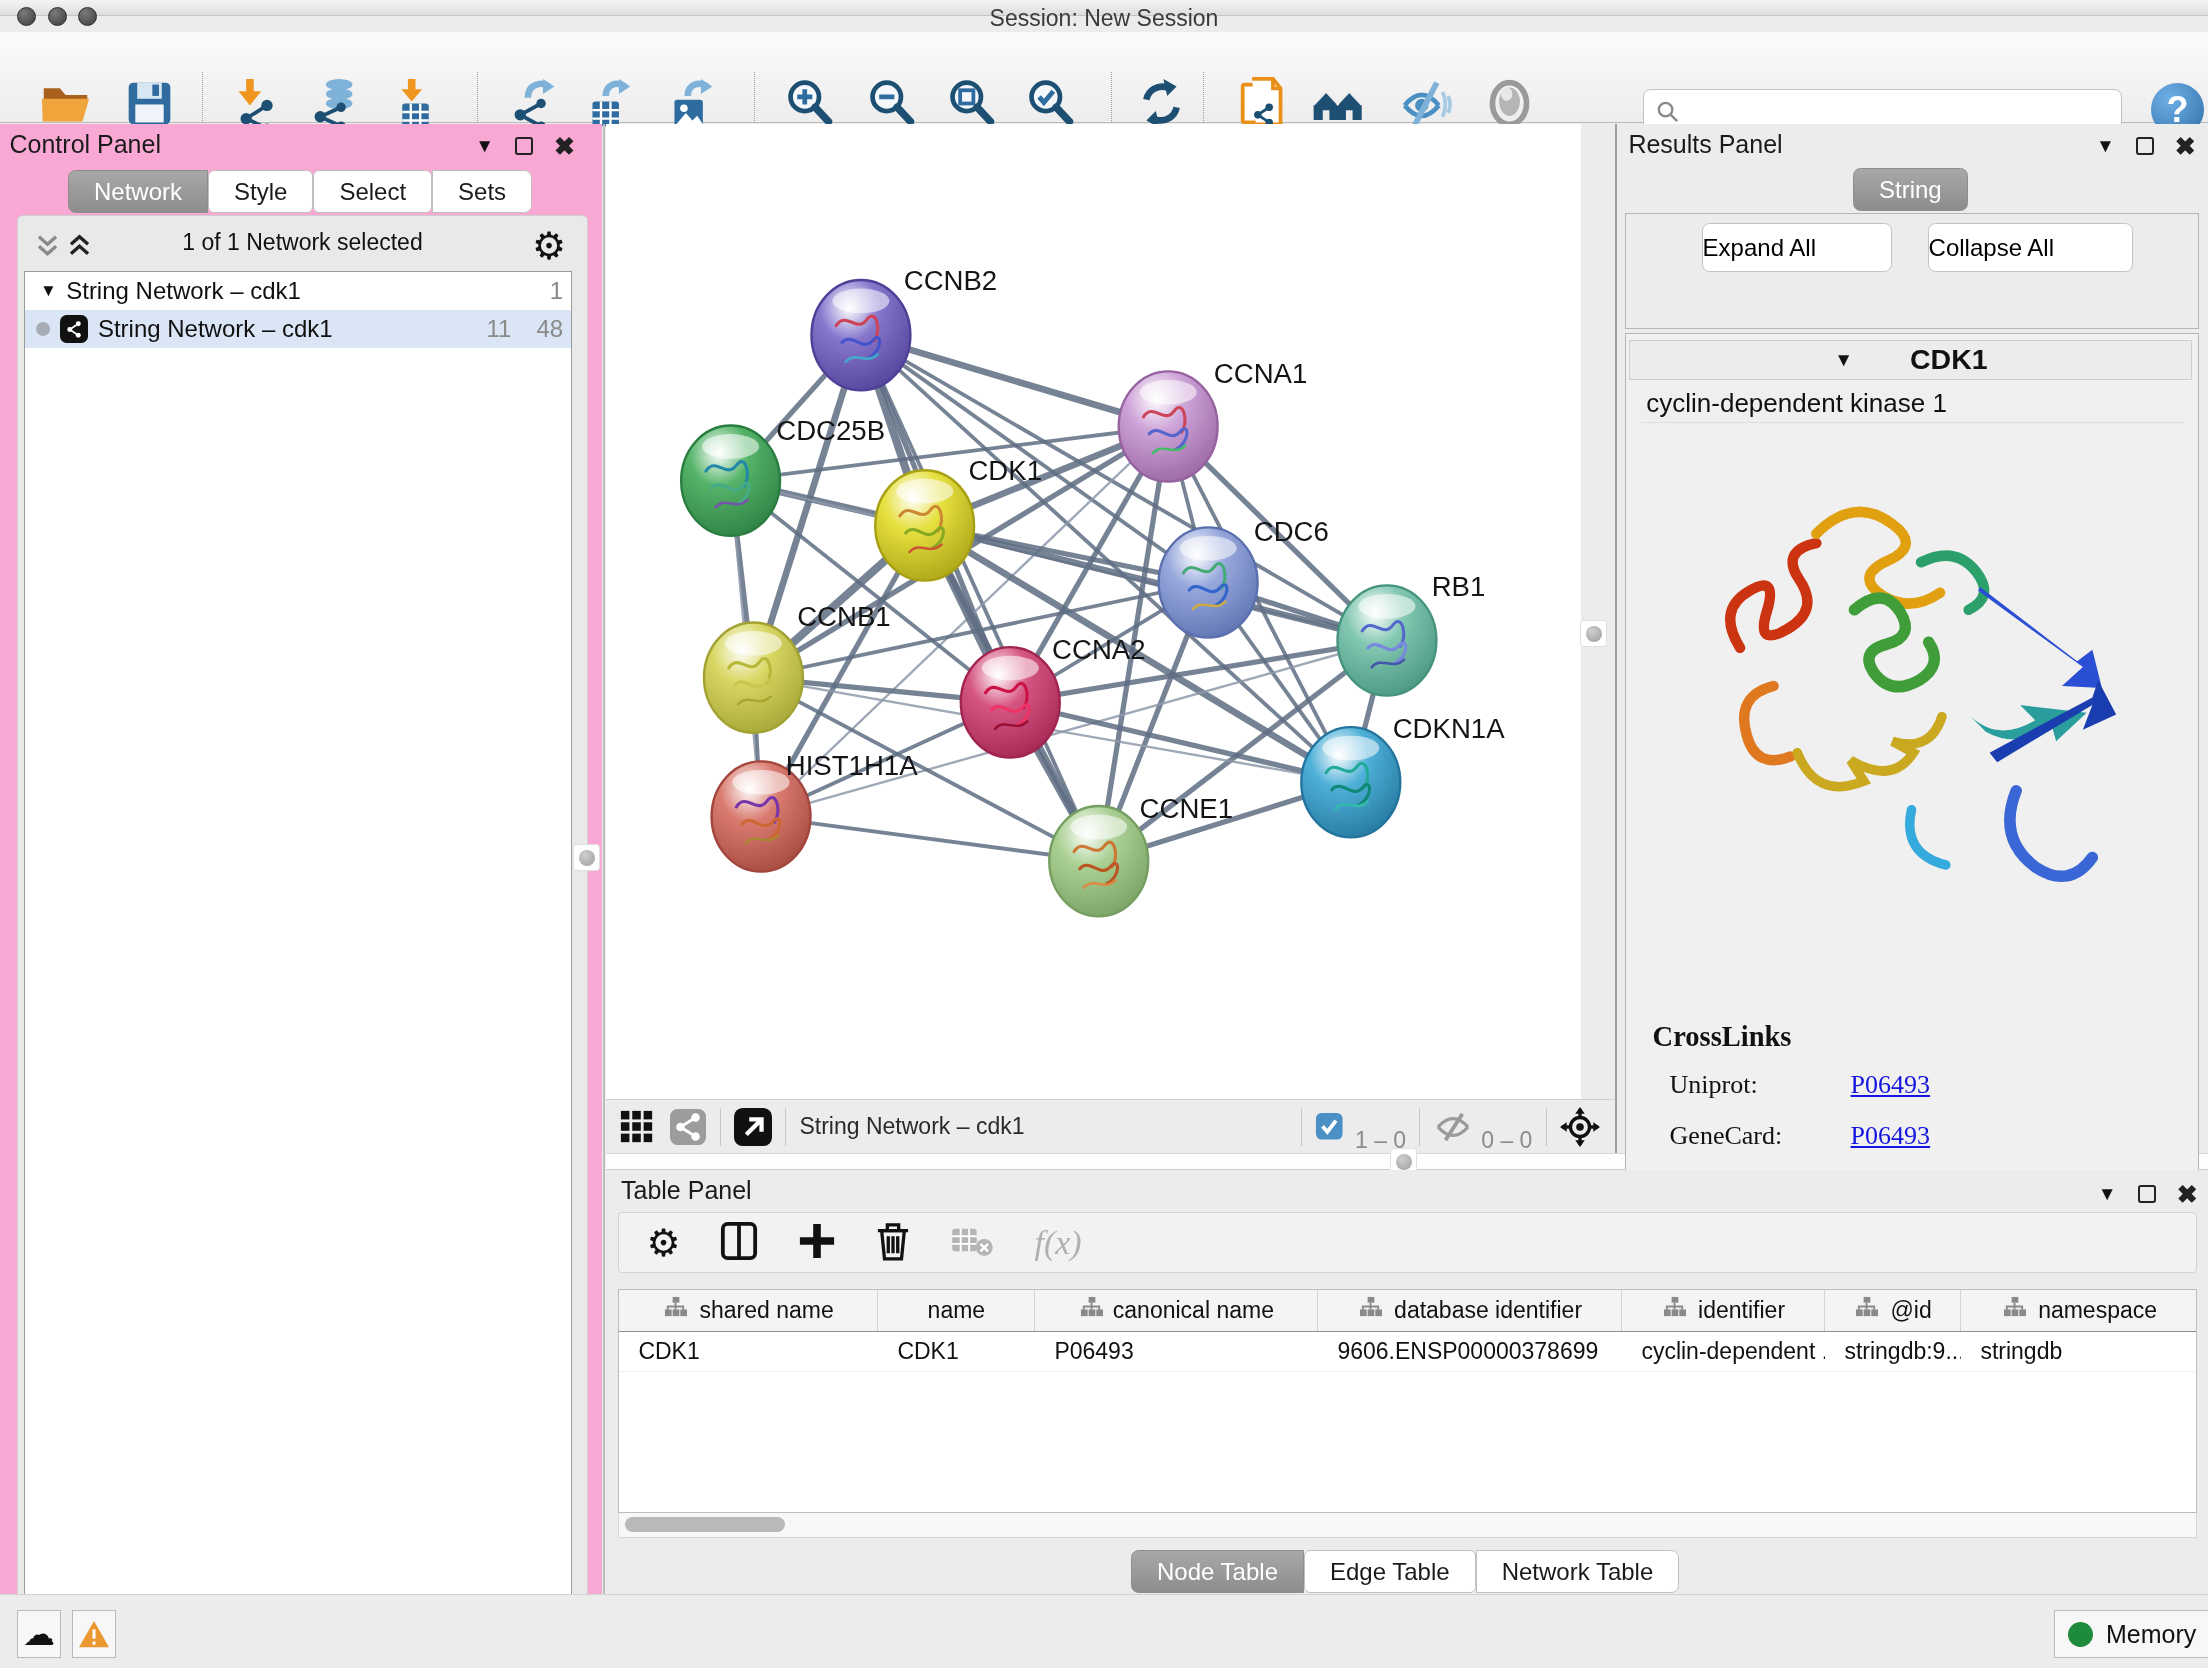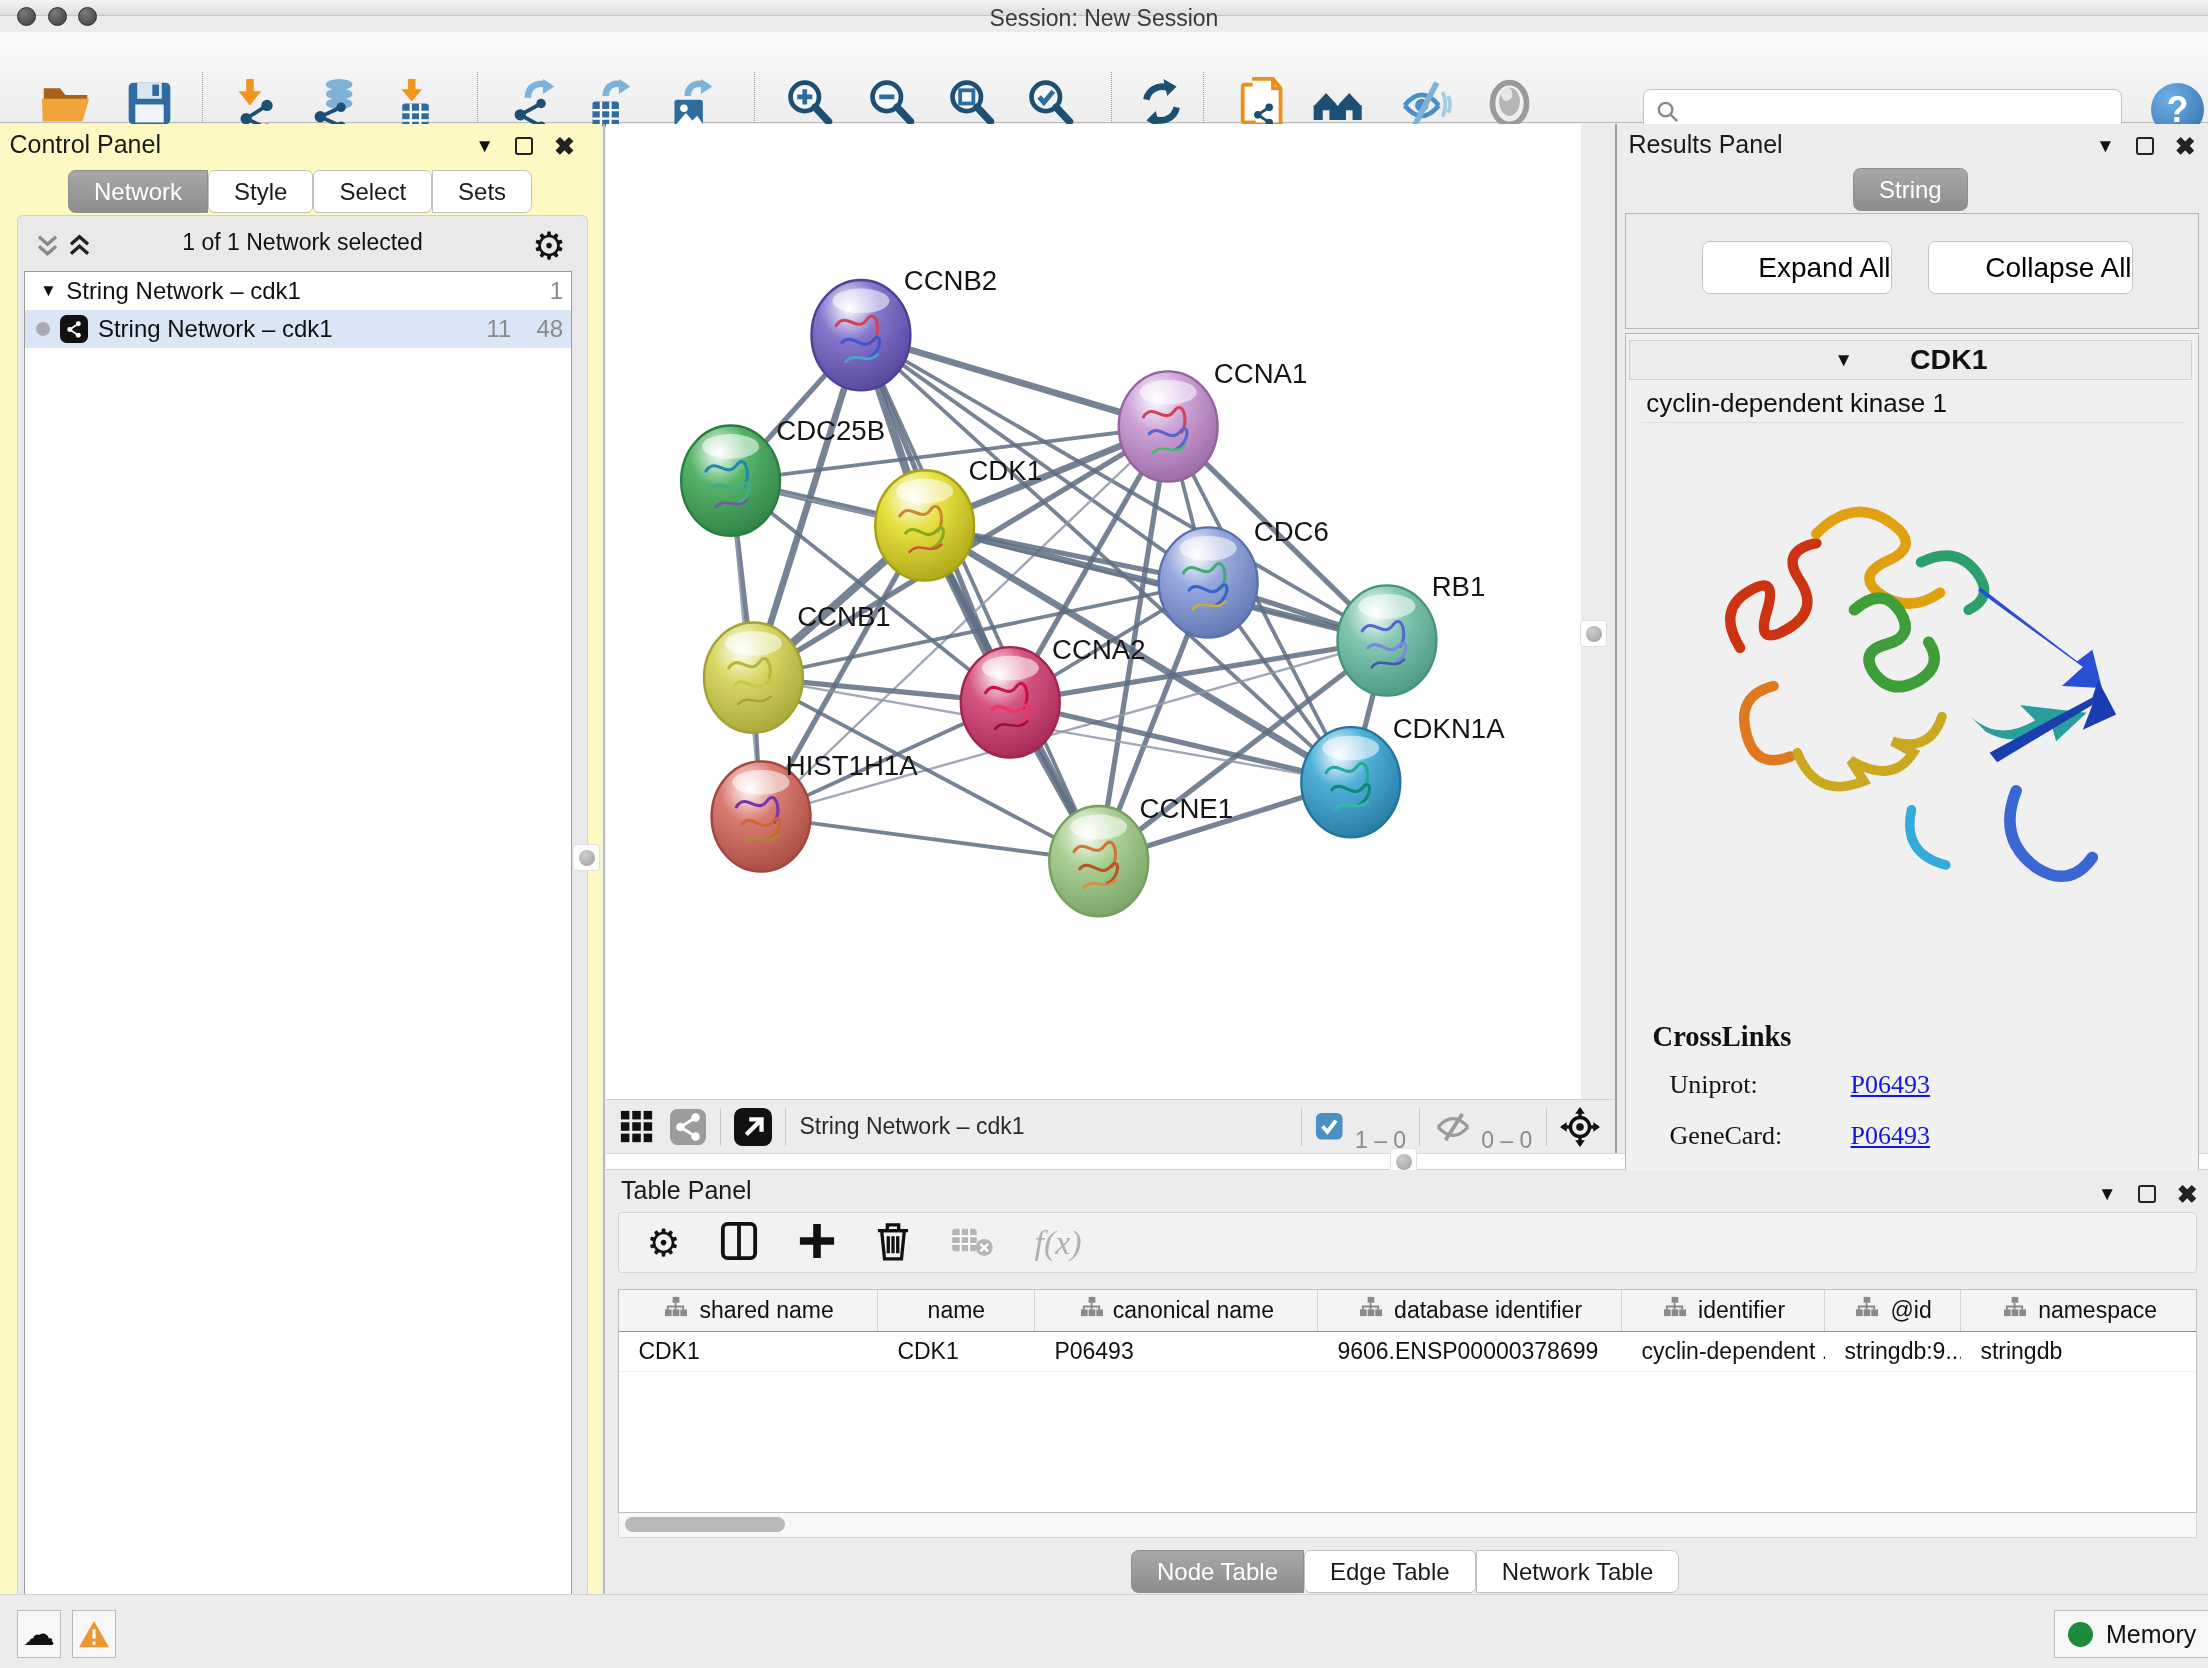--- a/index.html
+++ b/index.html
@@ -30,21 +30,21 @@
   .pctrl .sq{width:18px;height:18px;border:2.9px solid #222;border-radius:2.9px;display:inline-block;}
   .pctrl .x{font-size:25px;font-weight:bold;}
   .tabrow{display:flex;}
   .tab{background:#fff;border:1px solid #c0c0c0;padding:6.7px 25px;font-size:24px;color:#1a1a1a;
        border-radius:6px;position:relative;}
   .tab:first-child{border-radius:7.6px 0 0 7.6px;}
   .tab:last-child{border-radius:0 7.6px 7.6px 0;}
   .tab.only{border-radius:7.6px;}
   .tab.sel{background:linear-gradient(#a8a8a8,#8d8d8d);color:#fff;border-color:#8d8d8d;}
   
-  .control-panel{position:absolute;left:0;top:124px;width:602px;height:1470px;background:#fef9c3;}
+  .control-panel{position:absolute;left:0;top:124px;width:602px;height:1470px;background:#f9a8d4;}
   .cp-tabs{position:absolute;left:68px;top:46px;}
   .cp-head{position:absolute;left:9.5px;top:5.7px;}
   .cp-group{position:absolute;left:17px;top:91px;width:571px;height:1489px;background:#e9e9e9;
             border:1px solid #cfcfcf;border-radius:5.7px;}
   .cp-selrow{position:absolute;left:0;top:13.3px;width:100%;height:34px;}
   .cp-selrow .chev{position:absolute;top:1.9px;}
   .cp-selstat{position:absolute;left:0;right:0;text-align:center;font-size:23px;color:#111;}
   .cp-gear{position:absolute;right:21px;top:-5.7px;font-size:38px;color:#111;}
   .cp-list{position:absolute;left:5.7px;top:55px;width:548px;height:1415px;background:#fff;border:1px solid #9a9a9a;}
   .tree-row{display:flex;align-items:center;height:38px;font-size:24px;padding:0 7.6px;}
@@ -68,22 +68,22 @@
           border-top:1px solid #d8d8d8;border-bottom:1px solid #cfcfcf;}
   .knob{position:absolute;width:25px;height:25px;background:#fff;border-radius:2.9px;
         display:flex;align-items:center;justify-content:center;box-shadow:0 0 0 1px #e0e0e0;}
   .knob i{width:16px;height:16px;border-radius:50%;background:radial-gradient(circle at 38% 32%,#cfcfcf,#9d9d9d);display:block;}
   
   .results-panel{position:absolute;left:1617px;top:124px;width:592px;height:1029px;background:#ececec;}
   .rp-head{position:absolute;left:11.4px;top:5.7px;}
   .rp-tab{position:absolute;left:236px;top:44px;}
   .rp-box{position:absolute;left:7.6px;top:89px;width:574px;height:116px;background:#ececec;
           border:1px solid #b5b5b5;}
-  .rp-btn{position:absolute;top:27px;background:#fff;border:1px solid #c2c2c2;border-radius:7.6px;
-          font-size:28px;padding:9.5px 0;text-align:right;}
+  .rp-btn{position:absolute;top:9px;background:#fff;border:1px solid #c2c2c2;border-radius:7.6px;
+          font-size:24px;padding:9.5px 0;text-align:left;}
   .rp-inner{position:absolute;left:7.6px;top:209px;width:574px;height:911px;background:#f0f0f0;
             border:1px solid #b5b5b5;}
   .rp-sec-head{position:absolute;left:3.8px;top:5.7px;width:563px;height:40px;background:#ececec;
                border:1px solid #cfcfcf;display:flex;align-items:center;justify-content:center;gap:57px;}
   .rp-sec-head .gene{font-size:28.5px;font-weight:bold;}
   .rp-desc{position:absolute;left:15px;top:51px;width:544px;height:38px;font-size:26px;display:flex;align-items:center;
            background:#efefef;border-bottom:1px solid #ddd;}
   .rp-img{position:absolute;left:57px;top:114px;width:457px;height:476px;}
   .rp-cross{position:absolute;left:27px;top:687px;width:533px;font-family:"Liberation Serif",serif;}
   .rp-cross h3{margin:0 0 17px 0;font-size:28.5px;}

